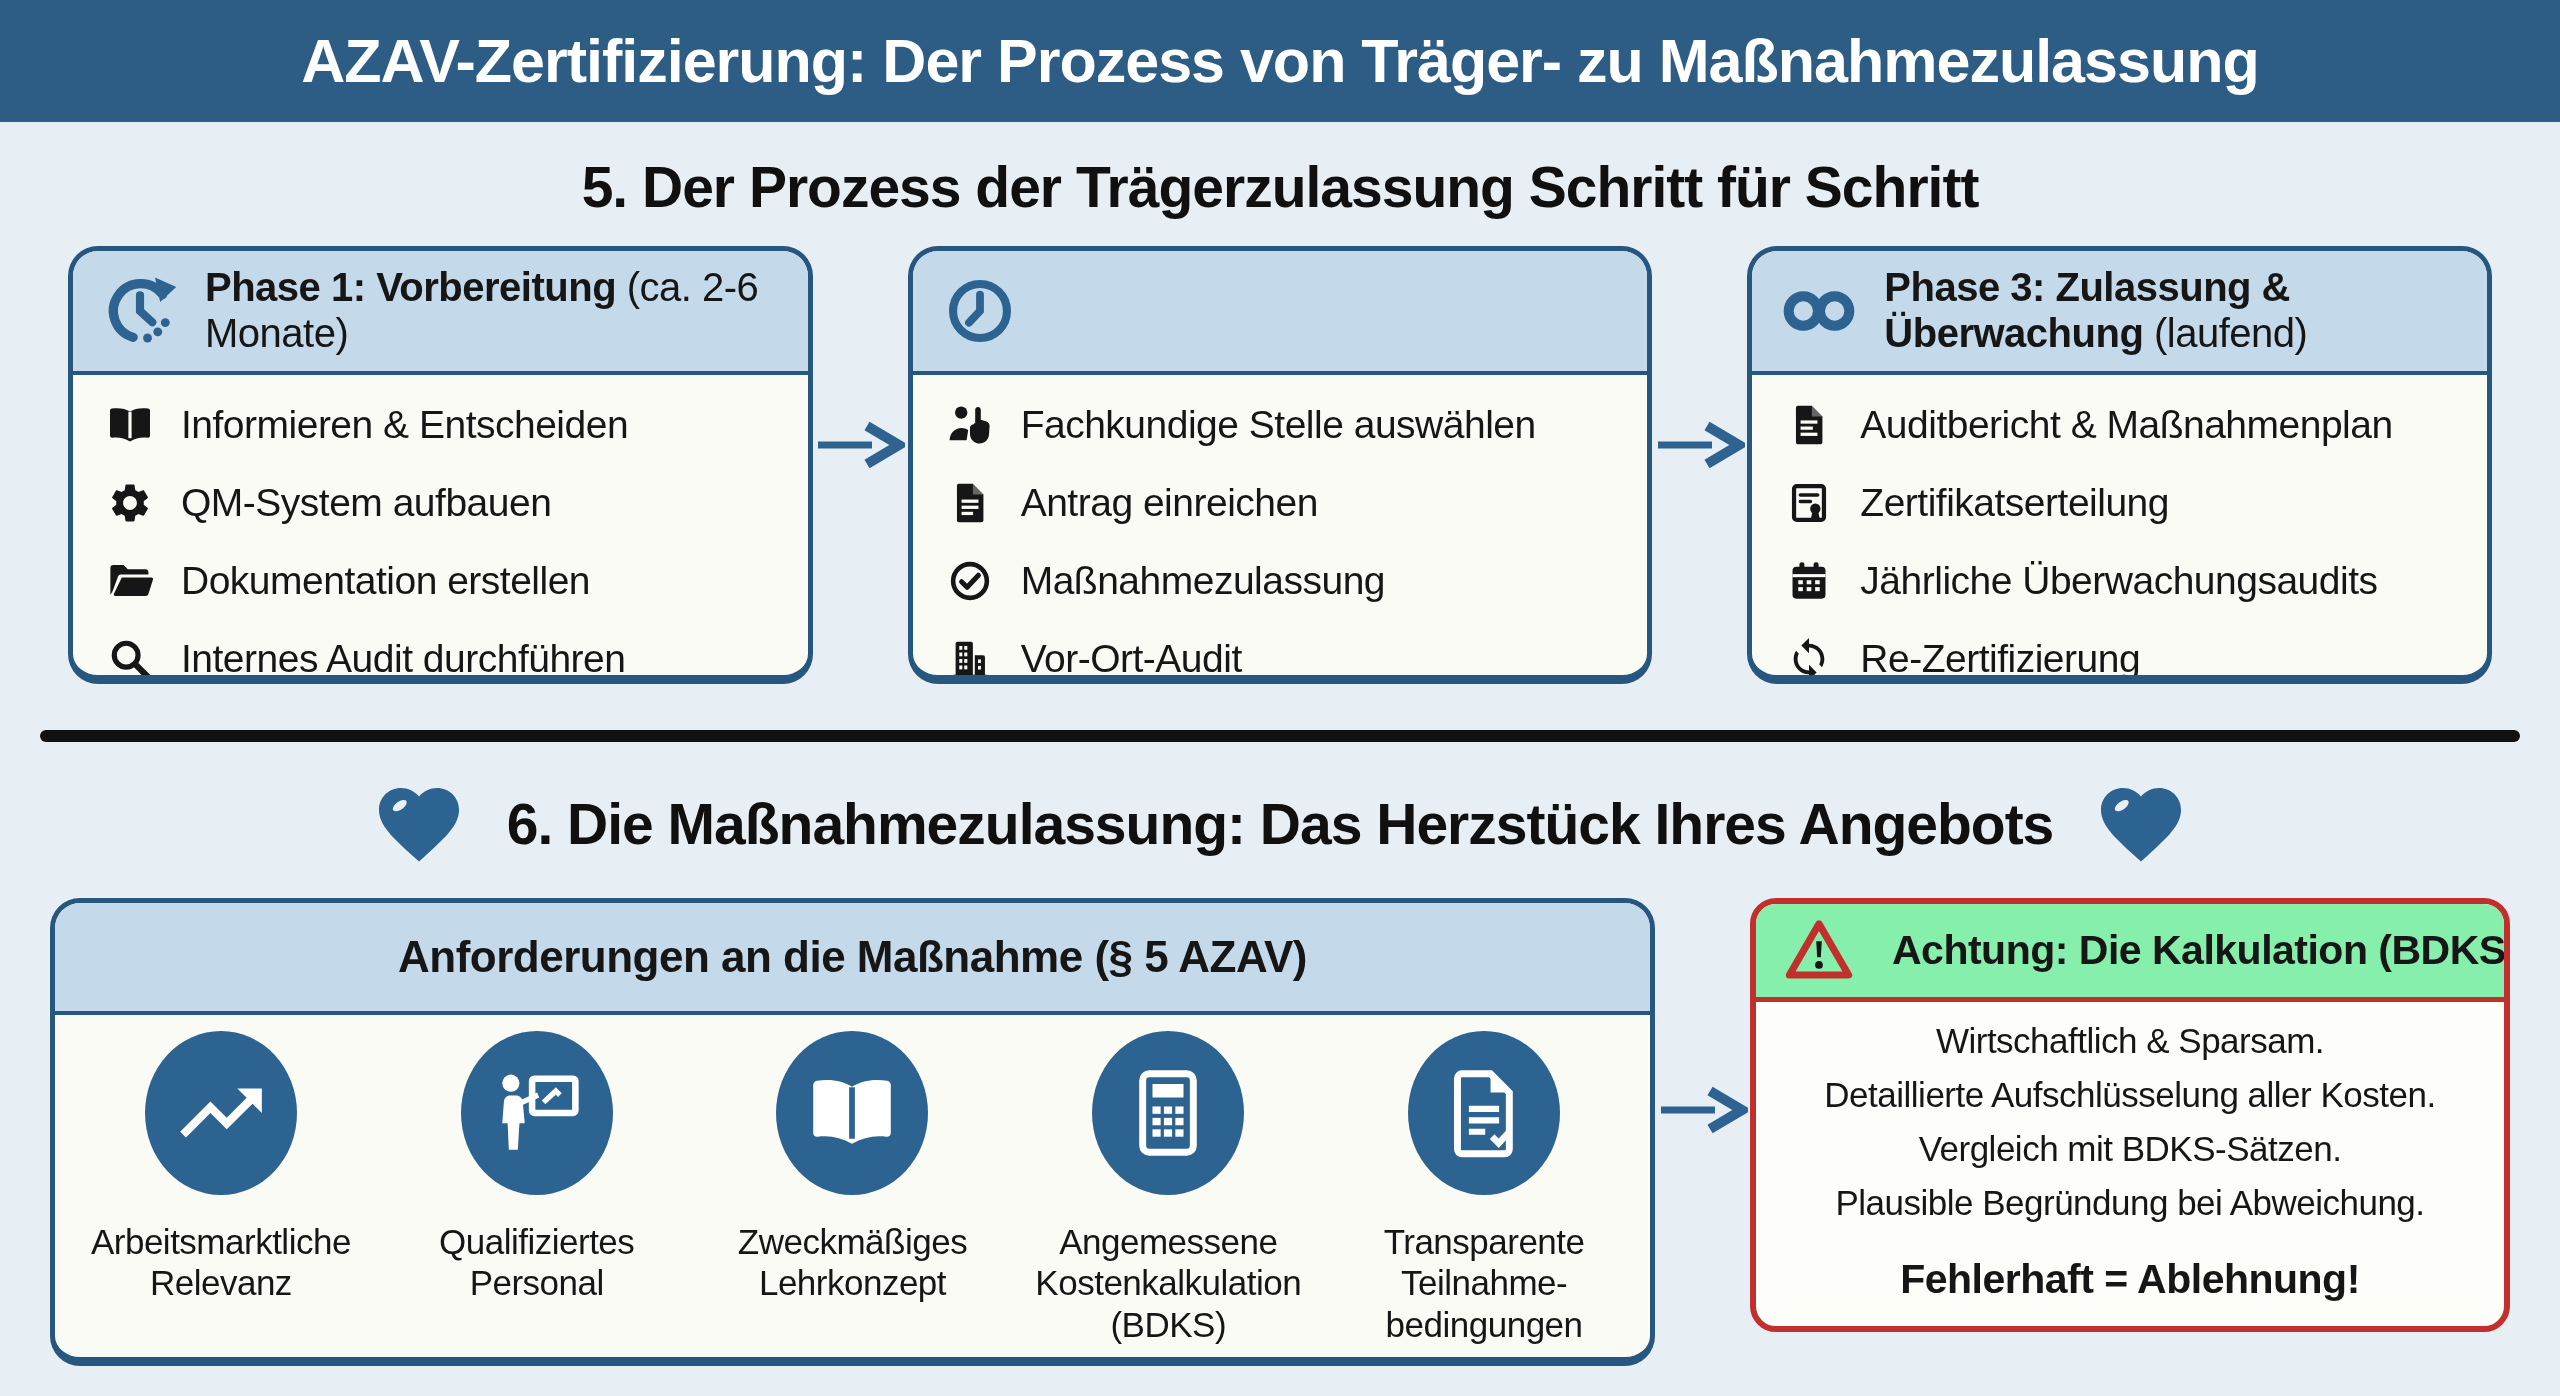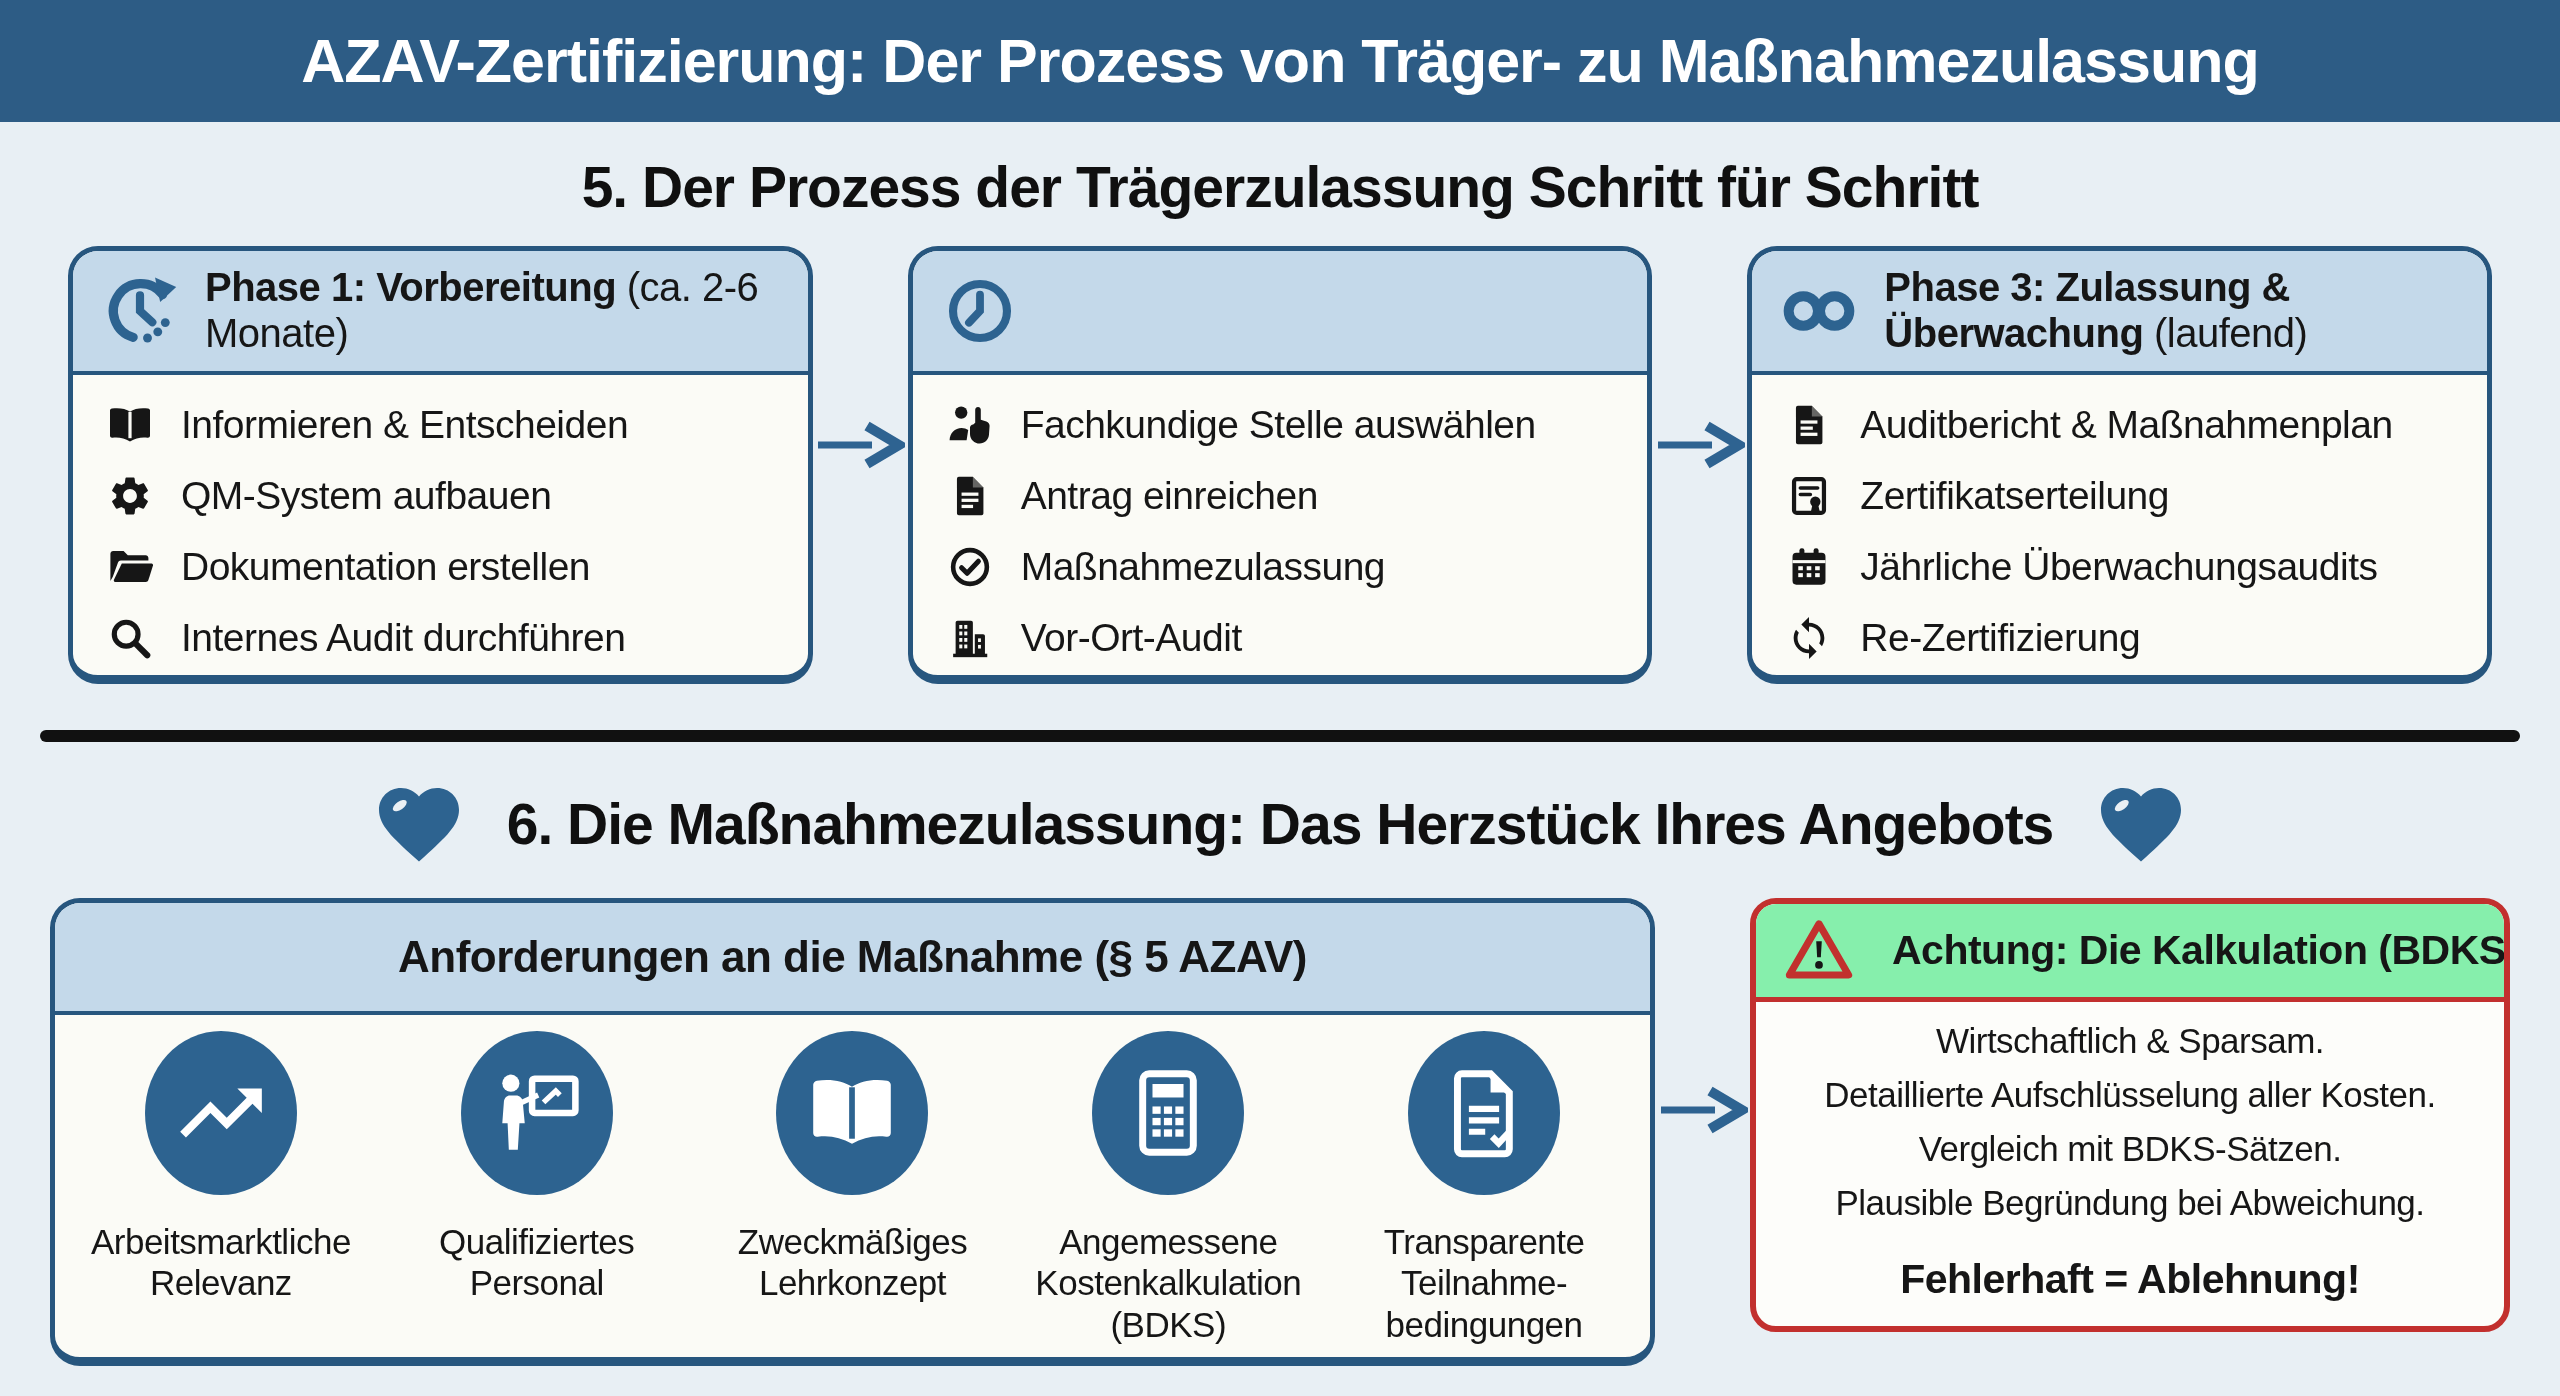--- a/index.html
+++ b/index.html
@@ -34,21 +34,21 @@
   .pbox-head{
     background:#c4d9ea;border-bottom:4px solid #27567e;
     min-height:124px;display:flex;align-items:center;gap:24px;
     padding:10px 26px;box-sizing:border-box;
   }
   .phead-icon{flex:none;width:82px;height:82px;display:flex;align-items:center;justify-content:center;}
   .phead-text{font-size:40px;line-height:1.14;letter-spacing:-0.5px;}
   .phead-text .b{font-weight:bold;}
   .phead-text .n{font-weight:normal;}
   .pbox-body{
-    list-style:none;margin:0;padding:26px 32px;display:flex;flex-direction:column;gap:23px;
+    list-style:none;margin:0;padding:26px 32px;display:flex;flex-direction:column;gap:30px;
   }
   .pitem{display:flex;align-items:center;gap:26px;}
   .pli{flex:none;width:50px;height:48px;display:flex;align-items:center;justify-content:center;}
   .plab{font-size:39px;letter-spacing:-0.5px;white-space:nowrap;}
   .arrow-cell{
     flex:none;width:95px;display:flex;align-items:center;justify-content:center;
   }
   .arrow-cell svg{margin-top:-40px;}
   
   .divider{margin:46px 40px 0;height:12px;background:#111111;border-radius:6px;}

